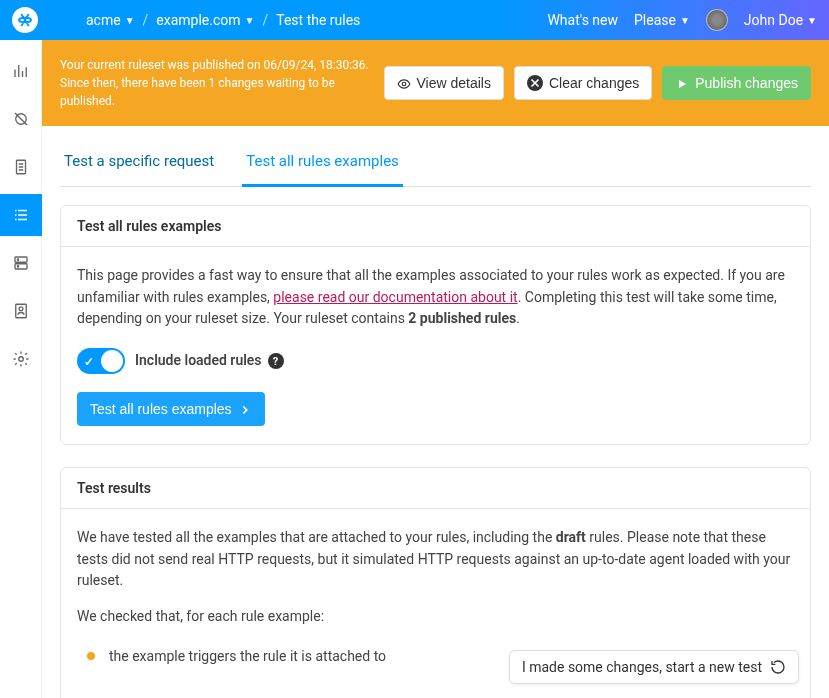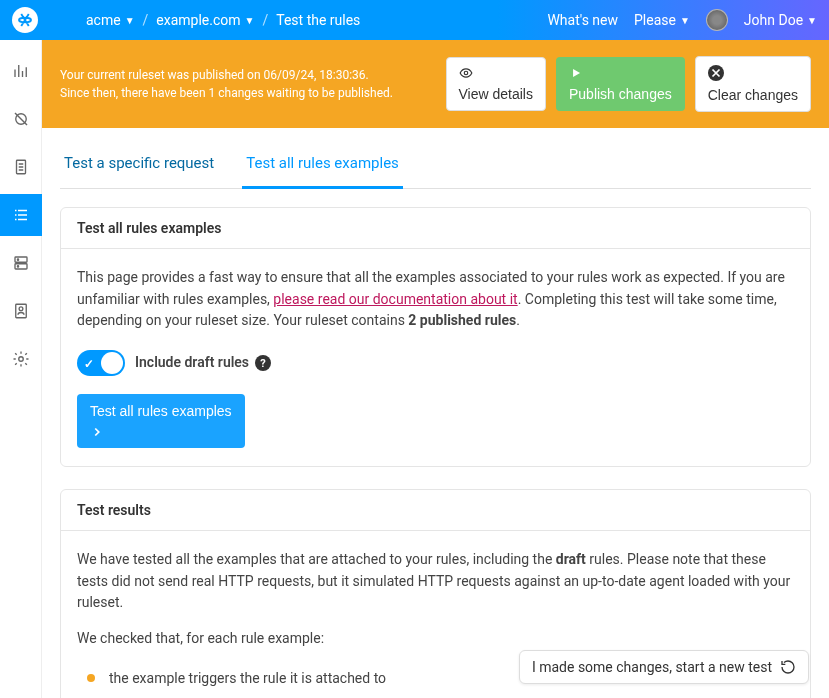--- a/index.html
+++ b/index.html
@@ -15,21 +15,21 @@
 .top-link { cursor: pointer; display: flex; align-items: center; gap: 4px; }
 .avatar { width: 22px; height: 22px; border-radius: 50%; background: radial-gradient(circle, #888 30%, #555 100%); border: 1px solid rgba(255,255,255,0.5); }
 .layout { display: flex; height: calc(100% - 40px); }
 .sidebar { width: 42px; background: #fff; border-right: 1px solid #eee; display: flex; flex-direction: column; align-items: center; padding-top: 10px; gap: 6px; }
 .side-item { width: 42px; height: 42px; display: flex; align-items: center; justify-content: center; cursor: pointer; color: #666; }
 .side-item.active { background: #0099ff; color: #fff; }
 .side-item svg { width: 18px; height: 18px; }
 .main { flex: 1; overflow-y: auto; position: relative; }
 .banner { background: #f5a623; color: #fff; padding: 16px 18px; display: flex; align-items: center; gap: 10px; }
 .banner-text { flex: 1; line-height: 1.5; font-size: 12px; }
-.btn { border-radius: 4px; padding: 8px 12px; font-size: 14px; cursor: pointer; display: flex; align-items: flex-start; gap: 6px; border: 1px solid transparent; flex-direction: column; }
+.btn { border-radius: 4px; padding: 8px 12px; font-size: 14px; cursor: pointer; display: flex; align-items: flex-end; gap: 6px; border: 1px solid transparent; }
 .btn-white { background: #fff; color: #333; border: 1px solid #ddd; }
 .btn-green { background: #6fc96f; color: #fff; }
 .btn-blue { background: #1aa3ff; color: #fff; }
 .btn svg { width: 14px; height: 14px; }
 .circ { width: 16px; height: 16px; border-radius: 50%; display: inline-flex; align-items: center; justify-content: center; }
 .circ-dark { background: #333; color: #fff; }
 .content { padding: 16px 18px 40px; }
 .tabs { display: flex; gap: 24px; border-bottom: 1px solid #e0e0e0; margin-bottom: 18px; }
 .tab { padding: 10px 4px 14px; cursor: pointer; color: #0369a1; font-size: 15px; }
 .tab.active { color: #0099ff; border-bottom: 3px solid #0099ff; margin-bottom: -1px; }
@@ -40,21 +40,21 @@
 .link { color: #be185d; text-decoration: underline; cursor: pointer; }
 .toggle-row { display: flex; align-items: center; gap: 10px; margin: 18px 0; }
 .toggle { width: 48px; height: 26px; background: #0099ff; border-radius: 13px; position: relative; cursor: pointer; }
 .toggle-check { position: absolute; left: 7px; top: 5px; color: #fff; font-size: 12px; font-weight: bold; }
 .toggle-knob { position: absolute; right: 2px; top: 2px; width: 22px; height: 22px; background: #fff; border-radius: 50%; }
 .toggle-label { font-weight: 600; display: flex; align-items: center; gap: 6px; }
 .help { width: 16px; height: 16px; border-radius: 50%; background: #333; color: #fff; font-size: 11px; display: inline-flex; align-items: center; justify-content: center; font-weight: bold; }
 ul.checks { list-style: none; margin: 8px 0 18px; }
 ul.checks li { padding: 4px 0 4px 32px; position: relative; }
 ul.checks li::before { content: ""; position: absolute; left: 10px; top: 10px; width: 8px; height: 8px; background: #f5a623; border-radius: 50%; }
-.float-btn { position: fixed; bottom: 14px; right: 20px; background: #fff; border: 1px solid #ddd; border-radius: 6px; padding: 8px 12px; display: flex; align-items: center; gap: 8px; cursor: pointer; box-shadow: 0 1px 3px rgba(0,0,0,0.08); }
+.float-btn { position: fixed; bottom: 14px; right: 30px; background: #fff; border: 1px solid #ddd; border-radius: 6px; padding: 8px 12px; display: flex; align-items: center; gap: 8px; cursor: pointer; box-shadow: 0 1px 3px rgba(0,0,0,0.08); }
 .float-btn svg { width: 16px; height: 16px; }
 </style>
 </head>
 <body>
 
 <div class="topbar">
   <div class="logo">
     <svg viewBox="0 0 24 24" fill="none" stroke="#0099ff" stroke-width="2.5">
         <path d="M7 4l10 16M17 4L7 20M4 12a8 3 0 0016 0 8 3 0 00-16 0z"></path>
       </svg>
@@ -140,34 +140,34 @@
       <div class="banner-text">
         <div>Your current ruleset was published on 06/09/24, 18:30:36.</div>
         <div>Since then, there have been 1 changes waiting to be published.</div>
       </div>
       <button class="btn btn-white">
         <svg viewBox="0 0 24 24" fill="none" stroke="#333" stroke-width="2">
             <path d="M2 12s3.5-7 10-7 10 7 10 7-3.5 7-10 7-10-7-10-7z"></path>
             <circle cx="12" cy="12" r="3"></circle>
           </svg>
         <span>View details</span>
-      </button>
-      <button class="btn btn-green">
-        <svg viewBox="0 0 24 24" fill="#fff">
-            <path d="M7 5v14l12-7z"></path>
-          </svg>
-        <span>Publish changes</span>
       </button>
       <button class="btn btn-white">
         <span class="circ circ-dark">
             <svg viewBox="0 0 24 24" width="10" height="10" stroke="#fff" stroke-width="3">
               <path d="M6 6l12 12M18 6L6 18"></path>
             </svg>
           </span>
         <span>Clear changes</span>
+      </button>
+      <button class="btn btn-green">
+        <svg viewBox="0 0 24 24" fill="#fff">
+            <path d="M7 5v14l12-7z"></path>
+          </svg>
+        <span>Publish changes</span>
       </button>
     </div>
 
     <div class="content">
       <div class="tabs">
         <div class="tab">Test a specific request</div>
         <div class="tab active">Test all rules examples</div>
       </div>
 
       <div class="panel">
@@ -175,21 +175,21 @@
         <div class="panel-body">
           <p>
             <span>This page provides a fast way to ensure that all the examples associated to your rules work as expected. If you are unfamiliar with rules examples, </span><a class="link">please read our documentation about it</a><span>. Completing this test will take some time, depending on your ruleset size. Your ruleset contains </span><strong>2 published rules</strong><span>.</span>
           </p>
           <div class="toggle-row">
             <div class="toggle">
               <span class="toggle-check">✓</span>
               <span class="toggle-knob"></span>
             </div>
             <span class="toggle-label">
-              <span>Include draft rules</span>
+              <span>Include loaded rules</span>
               <span class="help">?</span>
             </span>
           </div>
           <button class="btn btn-blue">
             <span>Test all rules examples</span>
             <svg viewBox="0 0 24 24" fill="none" stroke="#fff" stroke-width="3">
                 <path d="M9 6l6 6-6 6"></path>
               </svg>
           </button>
         </div>

